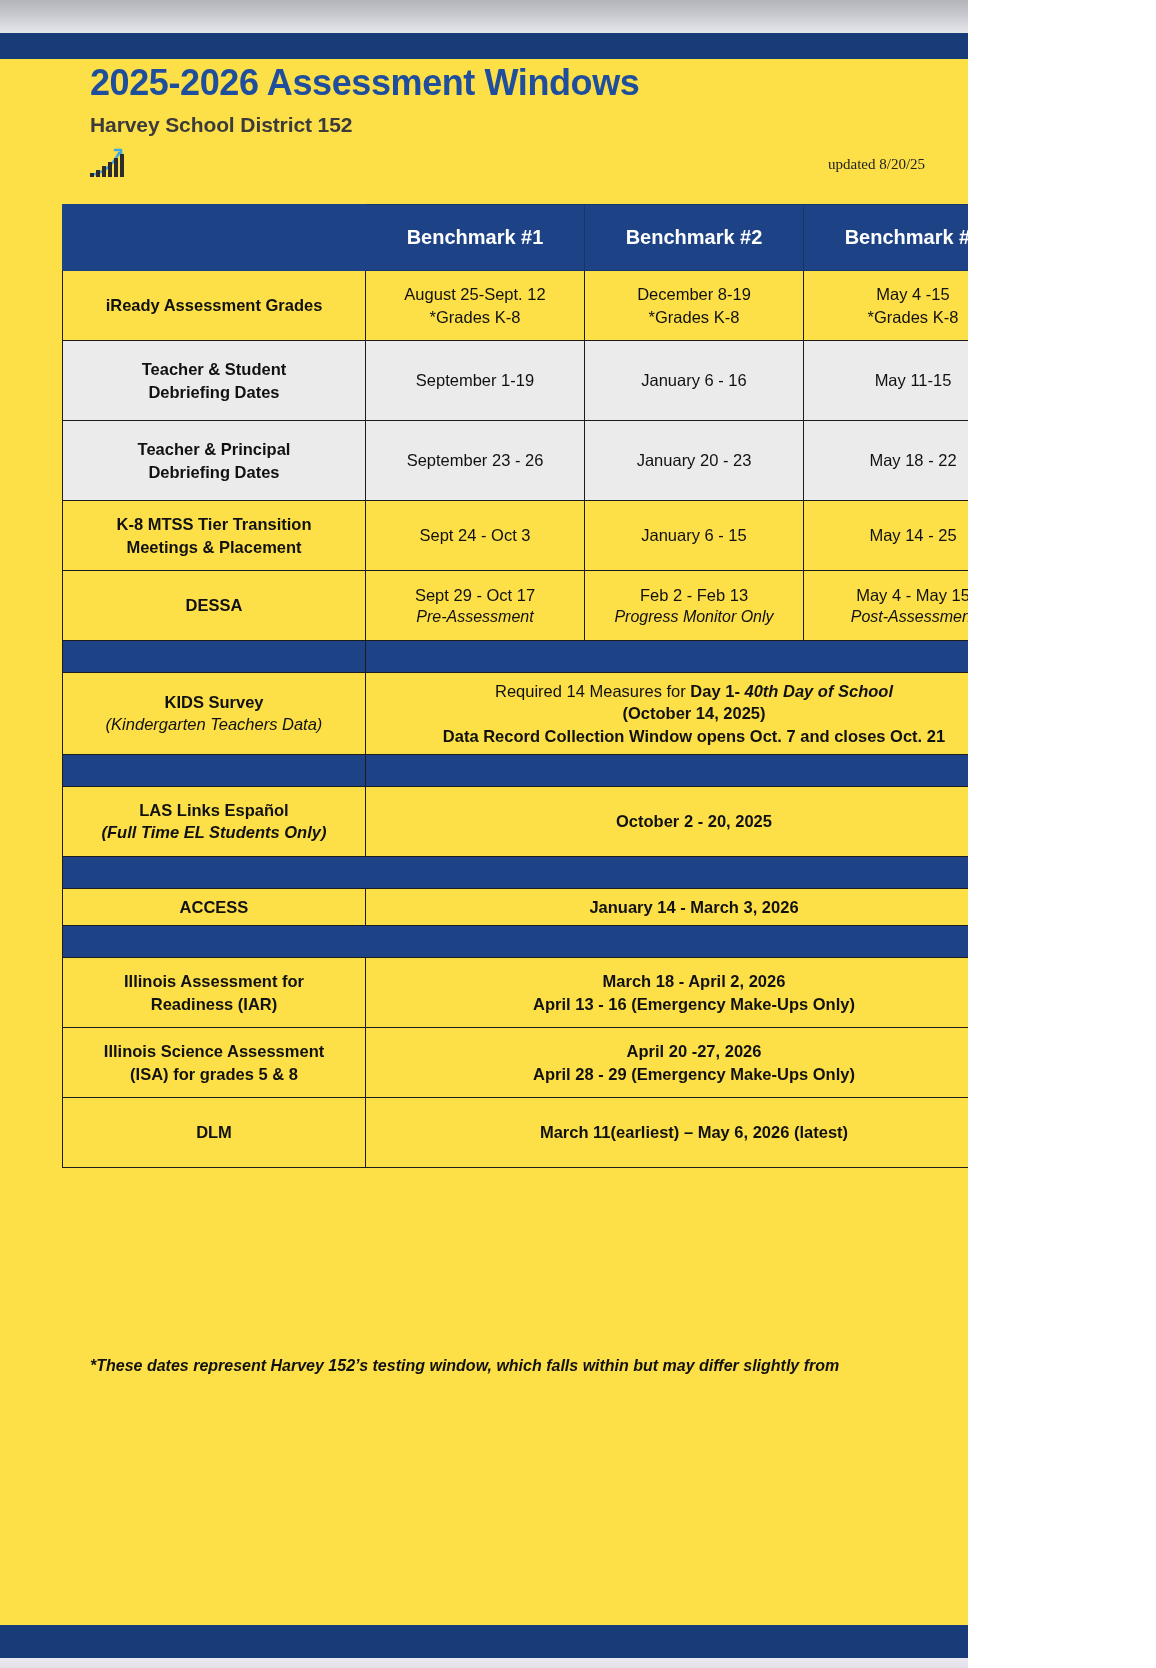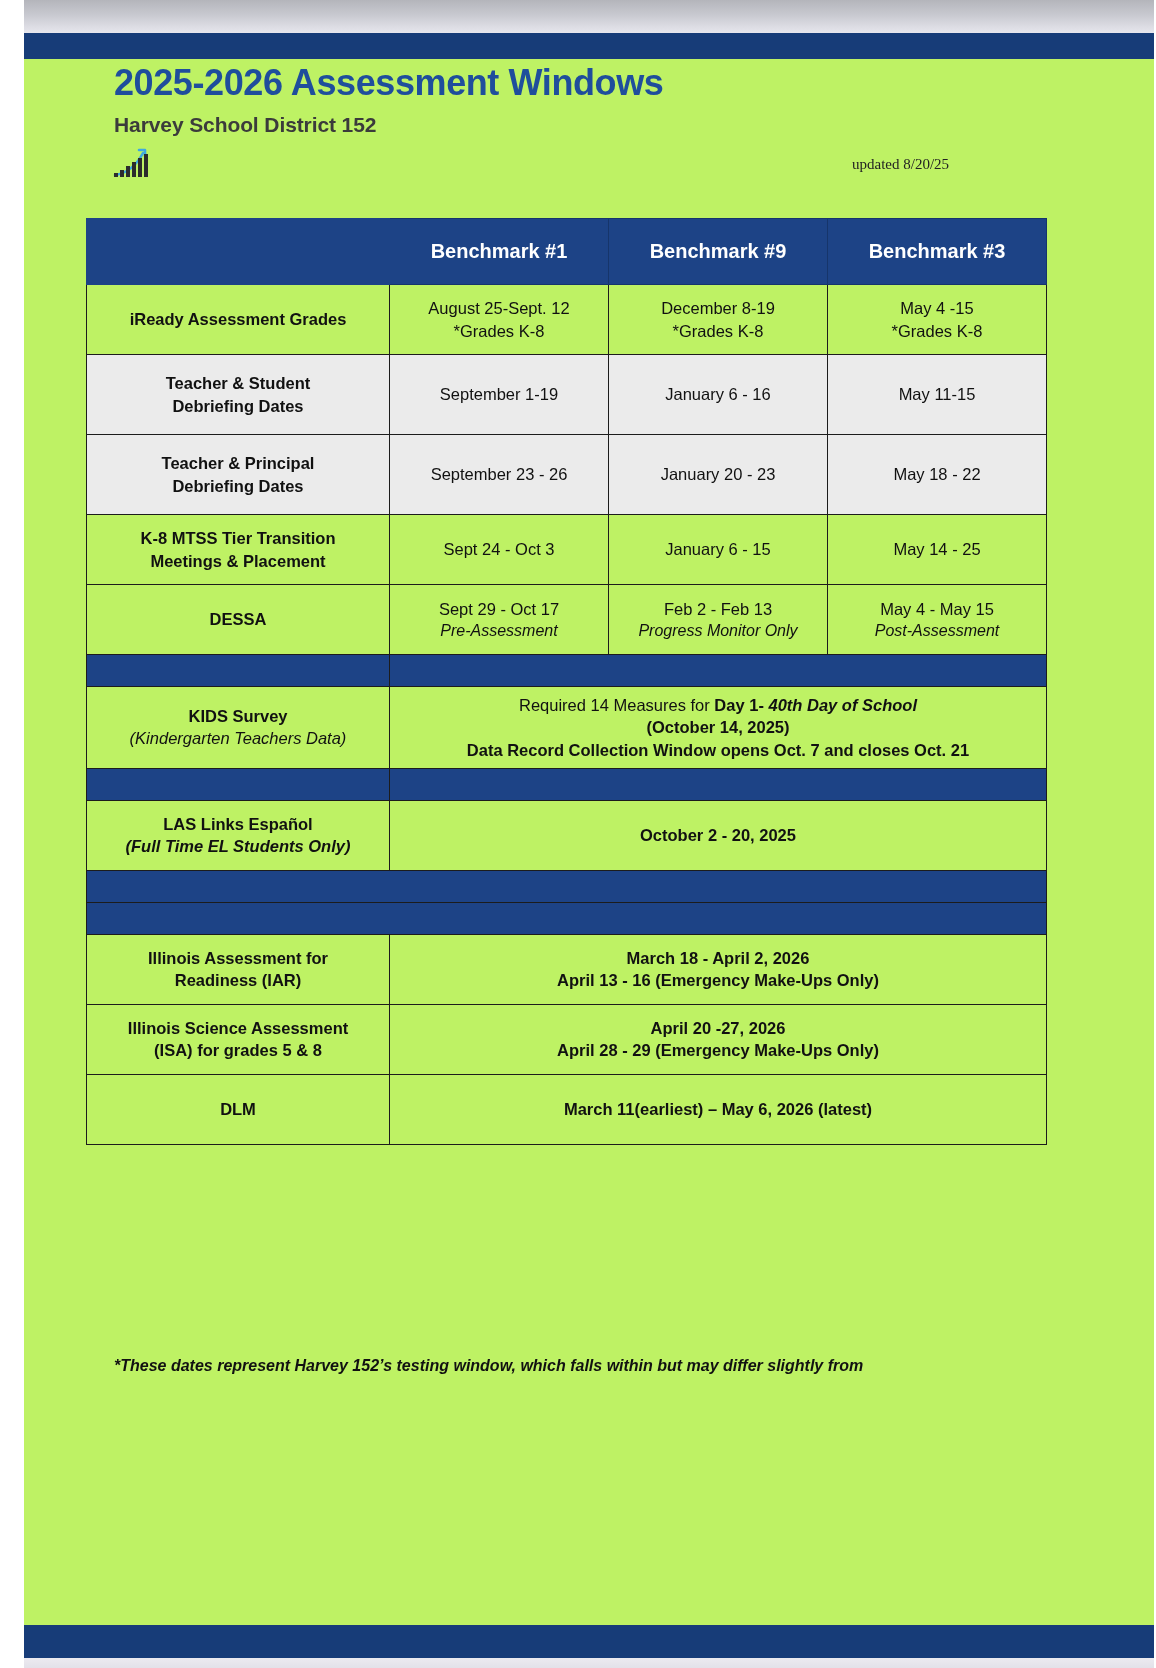--- a/index.html
+++ b/index.html
@@ -4,25 +4,24 @@
 <style>
   * { box-sizing: border-box; margin: 0; padding: 0; }
   html, body {
     width: 1156px;
     height: 1668px;
     background: #ffffff;
     font-family: "Liberation Sans", sans-serif;
   }
   .page {
     position: relative;
-    width: 1130px;
+    width: 968px;
     height: 1668px;
     overflow: hidden;
-    background: #bef264;
-    margin-left: 24px;
+    background: #fde047;
   }
 
   
   .top-gradient {
     position: absolute; top: 0; left: 0; width: 1156px; height: 33px;
     background: linear-gradient(to bottom, #b4b5bb 0%, #c8c9d0 45%, #dcdce3 80%, #e6e6ed 100%);
   }
   .top-blue-bar {
     position: absolute; top: 33px; left: 0; width: 1156px; height: 26px;
     background: #173c78;
@@ -50,21 +49,21 @@
   .logo-icon {
     position: absolute; left: 88px; top: 145px; width: 46px; height: 34px;
   }
   .updated-label {
     position: absolute; left: 828px; top: 156px;
     font-size: 15px; color: #222; white-space: nowrap; font-family: Liberation Serif, serif;
   }
 
   
   .tbl-wrap {
-    position: absolute; left: 62px; top: 218px; width: 960px;
+    position: absolute; left: 62px; top: 204px; width: 960px;
   }
   table.main {
     width: 960px;
     border-collapse: collapse;
     table-layout: fixed;
   }
   table.main td, table.main th {
     border: 1.5px solid #1c1c1c;
     vertical-align: middle;
     text-align: center;
@@ -159,21 +158,21 @@
       <colgroup>
         <col class="c1">
           <col class="c2">
           <col class="c3">
           <col class="c4">
       </colgroup>
       <thead>
         <tr>
           <th class="hdr-blank"></th>
           <th class="hdr">Benchmark #1</th>
-          <th class="hdr">Benchmark #9</th>
+          <th class="hdr">Benchmark #2</th>
           <th class="hdr">Benchmark #3</th>
         </tr>
       </thead>
       <tbody>
 
         <tr class="med">
           <td class="rowlabel">iReady Assessment Grades</td>
           <td>
             <span>August 25-Sept. 12</span><br>
             <span>*Grades K-8</span>
@@ -262,20 +261,24 @@
             <span>LAS Links Español</span><br>
             <span class="i">(Full Time EL Students Only)</span>
           </td>
           <td class="wide-val" colspan="3">October 2 - 20, 2025</td>
         </tr>
 
         <tr>
           <td class="divider-full" colspan="4"></td>
         </tr>
 
+        <tr>
+          <td class="rowlabel">ACCESS</td>
+          <td class="wide-val" colspan="3">January 14 - March 3, 2026</td>
+        </tr>
 
         <tr>
           <td class="divider-full" colspan="4"></td>
         </tr>
 
         <tr class="med">
           <td class="rowlabel">
             <span>Illinois Assessment for</span><br>
             <span>Readiness (IAR)</span>
           </td>

